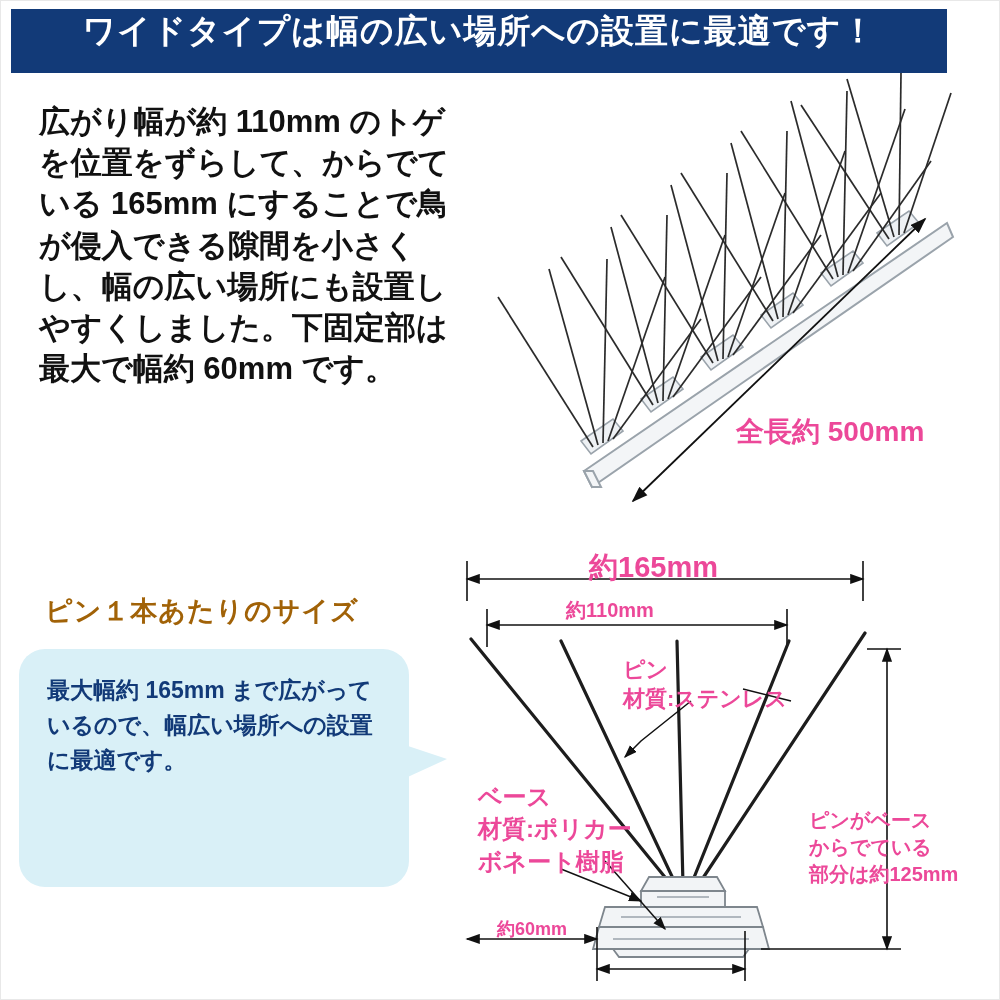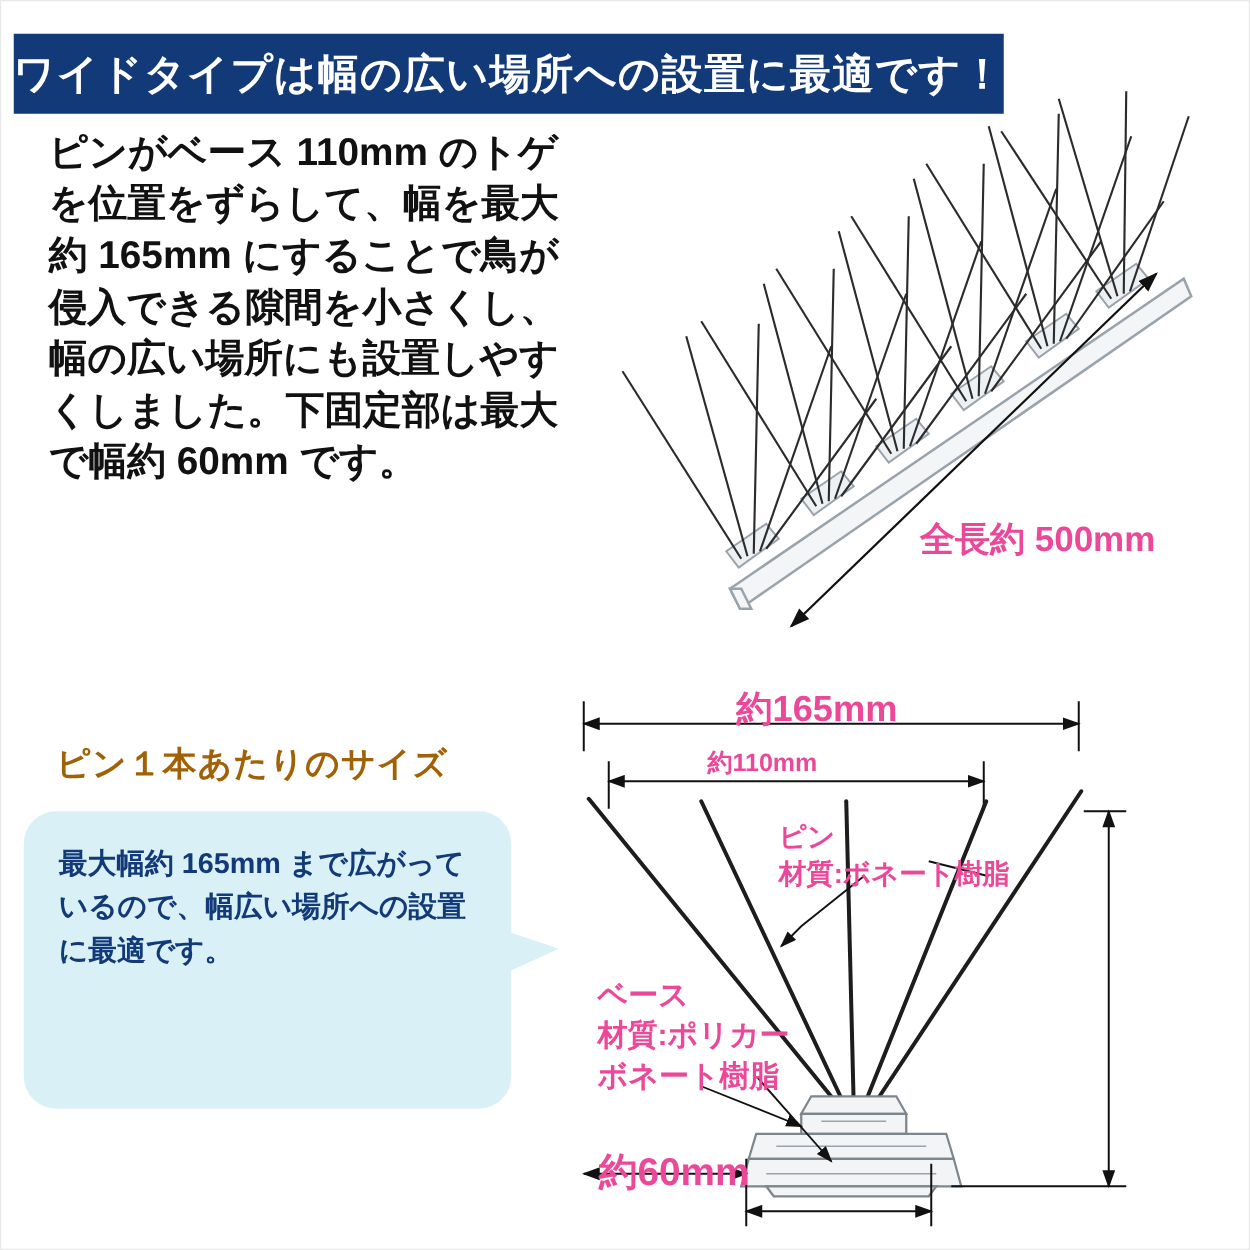--- a/index.html
+++ b/index.html
@@ -21,27 +21,26 @@
     height: 1000px;
     box-sizing: border-box;
     border: 1px solid #e8e8e8;
   }
 
   
   .banner {
     position: absolute;
     left: 10px;
     top: 8px;
-    width: 792px;
+    width: 936px;
     height: 64px;
     background: #123a78;
     display: flex;
-    align-items: center;
+    align-items: flex-start;
     justify-content: center;
-    margin-top: 18px;
   }
   .banner-text {
     color: #ffffff;
     font-size: 33px;
     font-weight: bold;
     letter-spacing: 1px;
     white-space: nowrap;
   }
 
   
@@ -127,23 +126,23 @@
     font-size: 22px;
     line-height: 1.3;
   }
   .lbl-base {
     left: 477px;
     top: 780px;
     font-size: 24px;
     line-height: 1.35;
   }
   .lbl-60 {
-    left: 478px;
+    left: 496px;
     top: 916px;
-    font-size: 31px;
+    font-size: 18px;
   }
   .lbl-130 {
     left: 808px;
     top: 772px;
     font-size: 26px;
   }
   .lbl-130sub {
     left: 808px;
     top: 806px;
     font-size: 20px;
@@ -163,21 +162,21 @@
 </style>
 </head>
 <body>
 
 <div class="page">
 
   <div class="banner">
     <div class="banner-text">ワイドタイプは幅の広い場所への設置に最適です！</div>
   </div>
 
-  <div class="lead">ピンがベース 110mm のトゲを位置をずらして、幅を最大約 165mm にすることで鳥が侵入できる隙間を小さくし、幅の広い場所にも設置しやすくしました。下固定部は最大で幅約 60mm です。</div>
+  <div class="lead">広がり幅が約 110mm のトゲを位置をずらして、からでている 165mm にすることで鳥が侵入できる隙間を小さくし、幅の広い場所にも設置しやすくしました。下固定部は最大で幅約 60mm です。</div>
 
   <div class="pin-title">ピン１本あたりのサイズ</div>
 
   <div class="bubble"></div>
   <div class="bubble-tail"></div>
   <div class="bubble-text">最大幅約 165mm まで広がっているので、幅広い場所への設置に最適です。</div>
 
   <svg class="layer" viewBox="0 0 1000 1000">
     <defs>
       <marker id="arrowS" markerWidth="10" markerHeight="10" refX="8" refY="3.2" orient="auto">
@@ -313,19 +312,22 @@
         <line x1="866" y1="648" x2="900" y2="648"></line>
         <line x1="760" y1="948" x2="900" y2="948"></line>
       </g>
     </g>
   </svg>
 
   <div class="lbl lbl-total">全長約 500mm</div>
   <div class="lbl lbl-165">約165mm</div>
   <div class="lbl lbl-110">約110mm</div>
   <div class="lbl lbl-pin">ピン
-材質:ボネート樹脂</div>
+材質:ステンレス</div>
   <div class="lbl lbl-base">ベース
 材質:ポリカー
 ボネート樹脂</div>
   <div class="lbl lbl-60">約60mm</div>
+  <div class="lbl lbl-130sub">ピンがベース
+からでている
+部分は約125mm</div>
 
 </div>
 
 </body></html>

